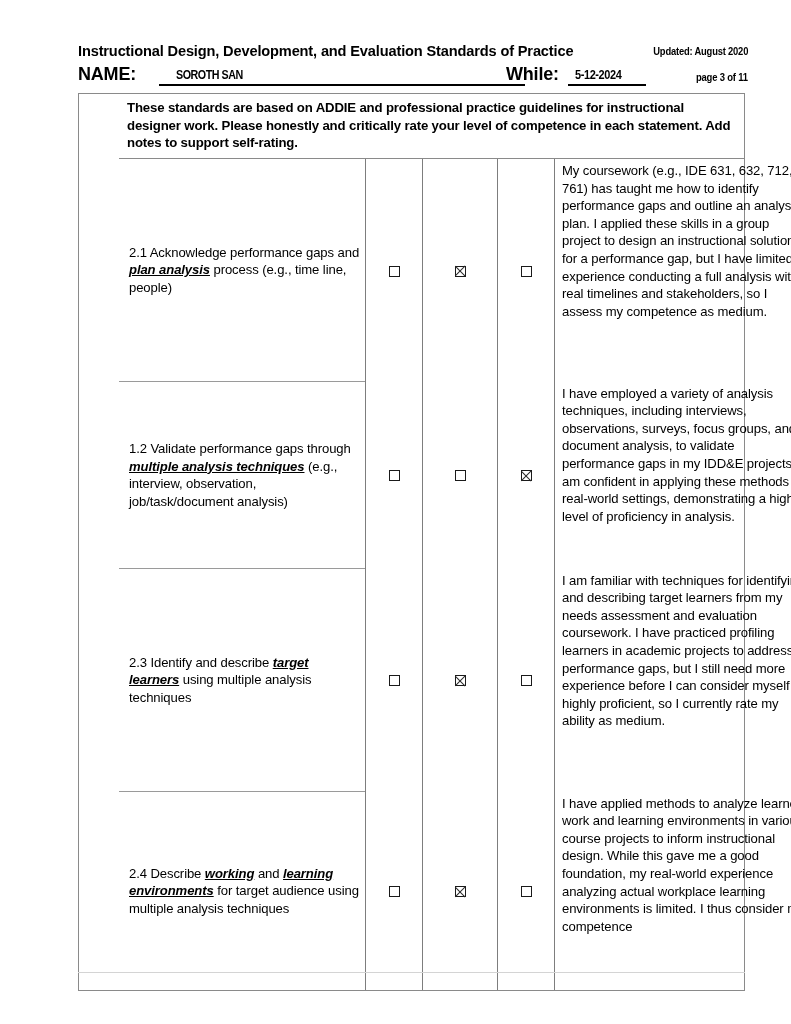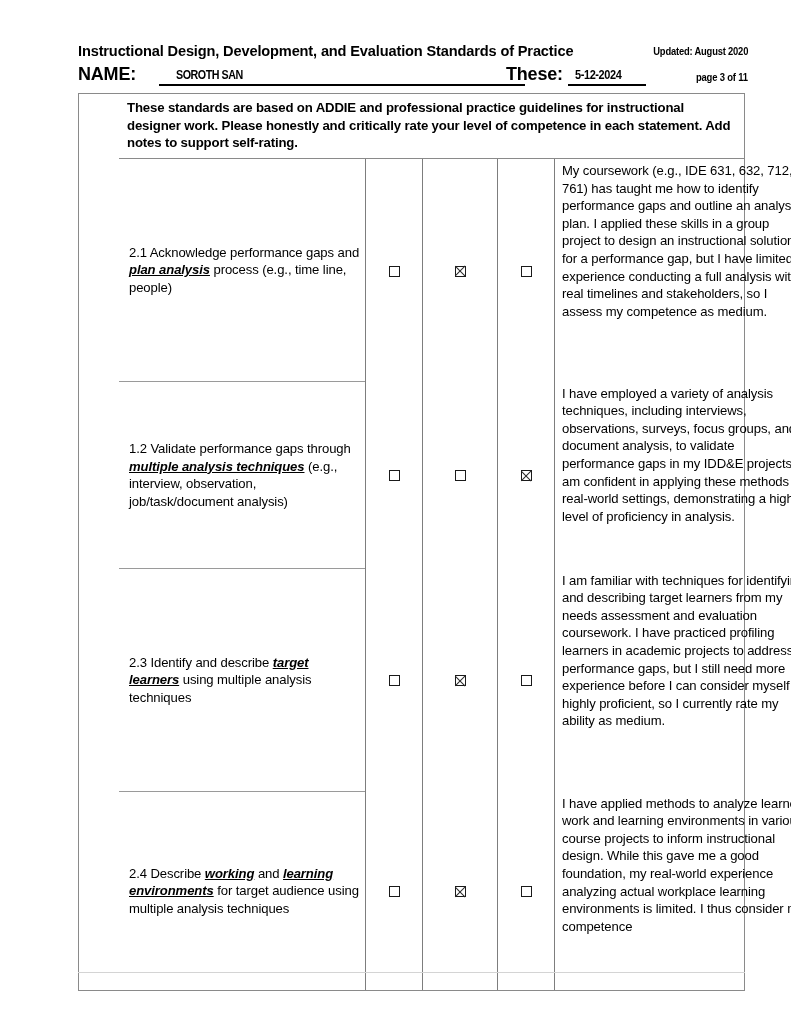--- a/index.html
+++ b/index.html
@@ -263,21 +263,21 @@
 
   <div class="header">
     <div class="title-row">
       <span class="doc-title">Instructional Design, Development, and Evaluation Standards of Practice</span>
       <span class="updated">Updated: August 2020</span>
     </div>
     <div class="name-row">
       <span class="name-label">NAME:</span>
       <span class="name-rule"></span>
       <span class="name-value">SOROTH SAN</span>
-      <span class="date-label">These:</span>
+      <span class="date-label">While:</span>
       <span class="date-rule"></span>
       <span class="date-value">5-12-2024</span>
       <span class="page-num">page 3 of 11</span>
     </div>
   </div>
 
   <div class="form-table">
 
     <div class="intro">These standards are based on ADDIE and professional practice guidelines for instructional designer work. Please honestly and critically rate your level of competence in each statement. Add notes to support self-rating.</div>
 

